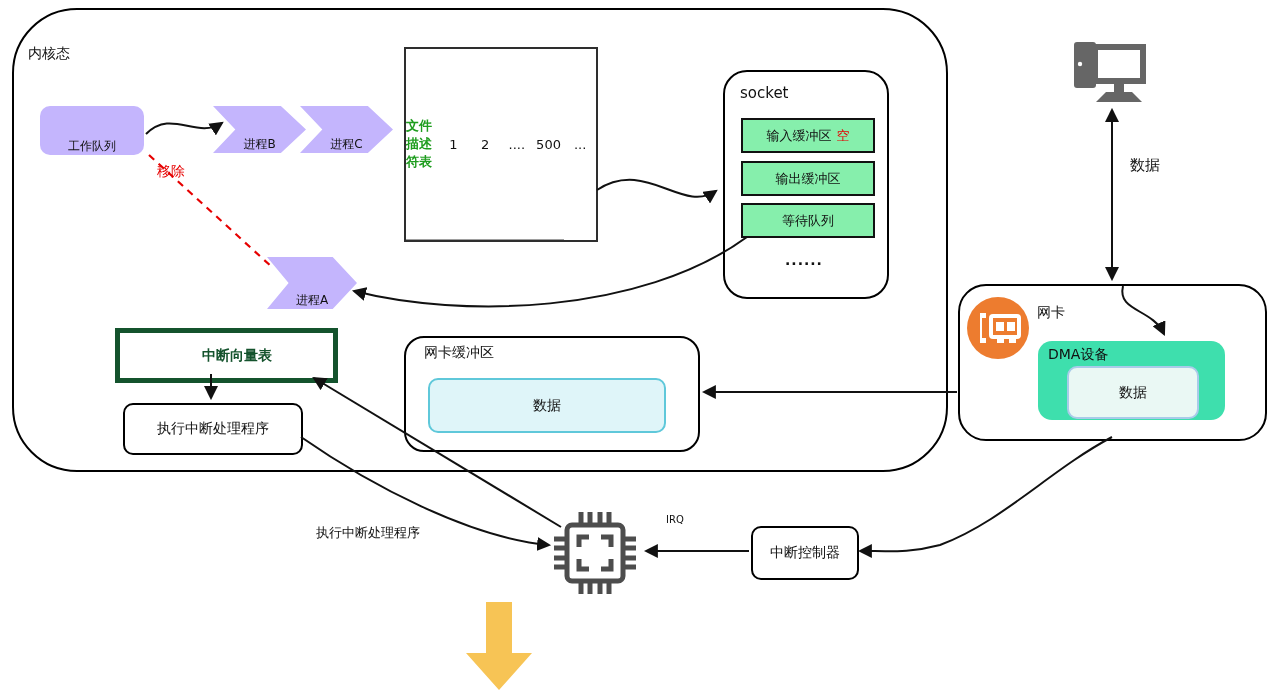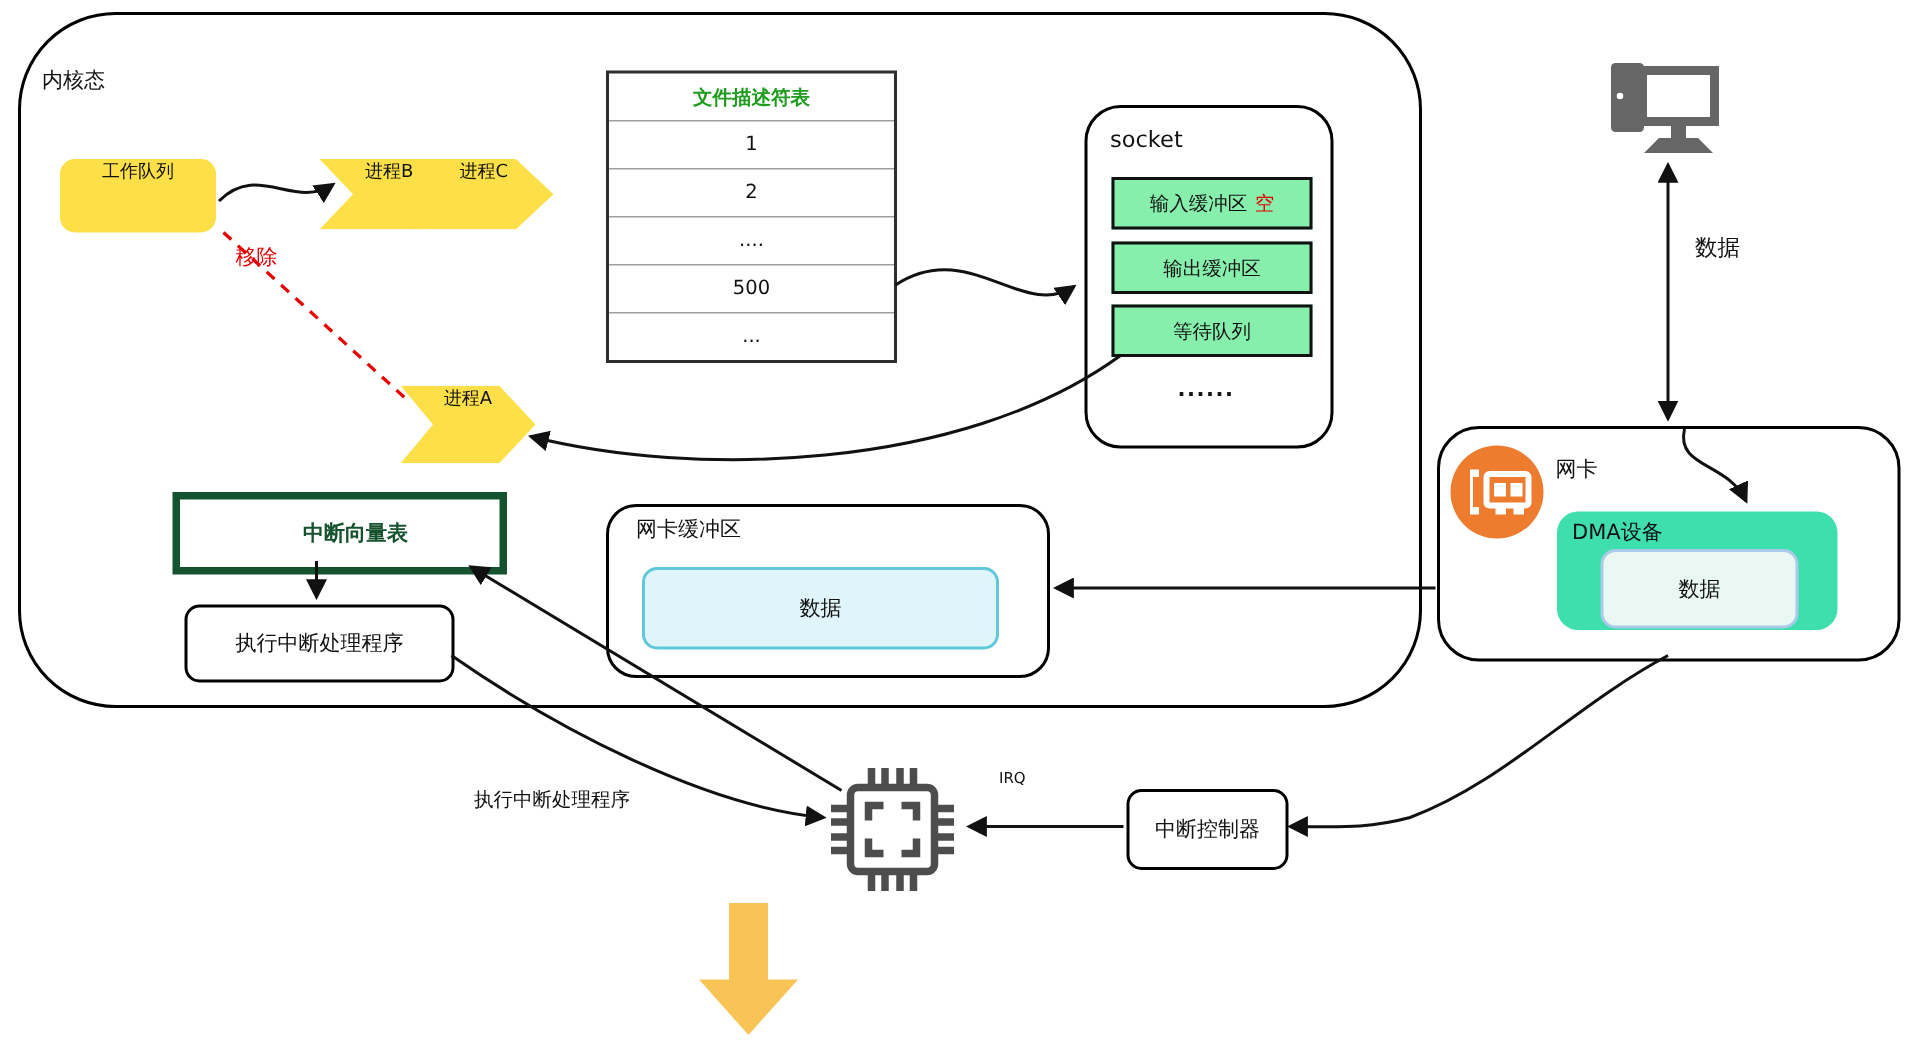--- a/index.html
+++ b/index.html
@@ -3,30 +3,30 @@
 <meta charset="utf-8">
 <style>
   html,body{margin:0;padding:0;background:#fff;}
   #canvas{position:relative;width:1277px;height:693px;background:#fff;overflow:hidden;
           font-family:"DejaVu Sans",sans-serif;color:#111;}
   .abs{position:absolute;}
   
   #kernel{left:12px;top:8px;width:932px;height:460px;border:2px solid #000;border-radius:65px;background:#fff;}
   #kernel-label{left:28px;top:45px;font-size:14px;}
   
-  .blue{background:#fde047;display:flex;align-items:flex-start;justify-content:center;font-size:12px;}
+  .blue{background:#c4b5fd;display:flex;align-items:flex-end;justify-content:center;font-size:12px;}
   #work-queue{left:40px;top:106px;width:104px;height:49px;border-radius:10px;}
   .chevron{clip-path:polygon(0% 0%,73% 0%,100% 50%,73% 100%,0% 100%,24% 50%);}
   #proc-b{left:213px;top:106px;width:93px;height:47px;}
-  #proc-c{left:276px;top:106px;width:93px;height:47px;}
+  #proc-c{left:300px;top:106px;width:93px;height:47px;}
   #proc-a{left:267px;top:257px;width:90px;height:52px;}
   #remove-label{left:157px;top:163px;color:#e60000;font-size:14px;}
   
   #fd-table{left:404px;top:47px;width:190px;height:191px;border:2.5px solid #2e2e2e;background:#fff;
-            display:flex;flex-direction:column;}
+            display:flex;flex-direction:row;}
   #fd-table .row{flex:1;display:flex;align-items:center;justify-content:center;
                  font-size:13px;border-bottom:1px solid #9e9e9e;}
   #fd-table .row:last-child{border-bottom:none;}
   #fd-table .head{color:#1f9d1f;font-weight:bold;}
   
   #socket-box{left:723px;top:70px;width:162px;height:225px;border:2px solid #000;border-radius:24px;background:#fff;}
   #socket-title{left:740px;top:84px;font-size:15px;}
   .sock-item{border:2px solid #111;background:#86efac;display:flex;align-items:center;justify-content:center;
              font-size:13px;width:130px;height:31px;left:741px;}
   #sock-in{top:118px;} #sock-out{top:161px;} #sock-wait{top:203px;}

